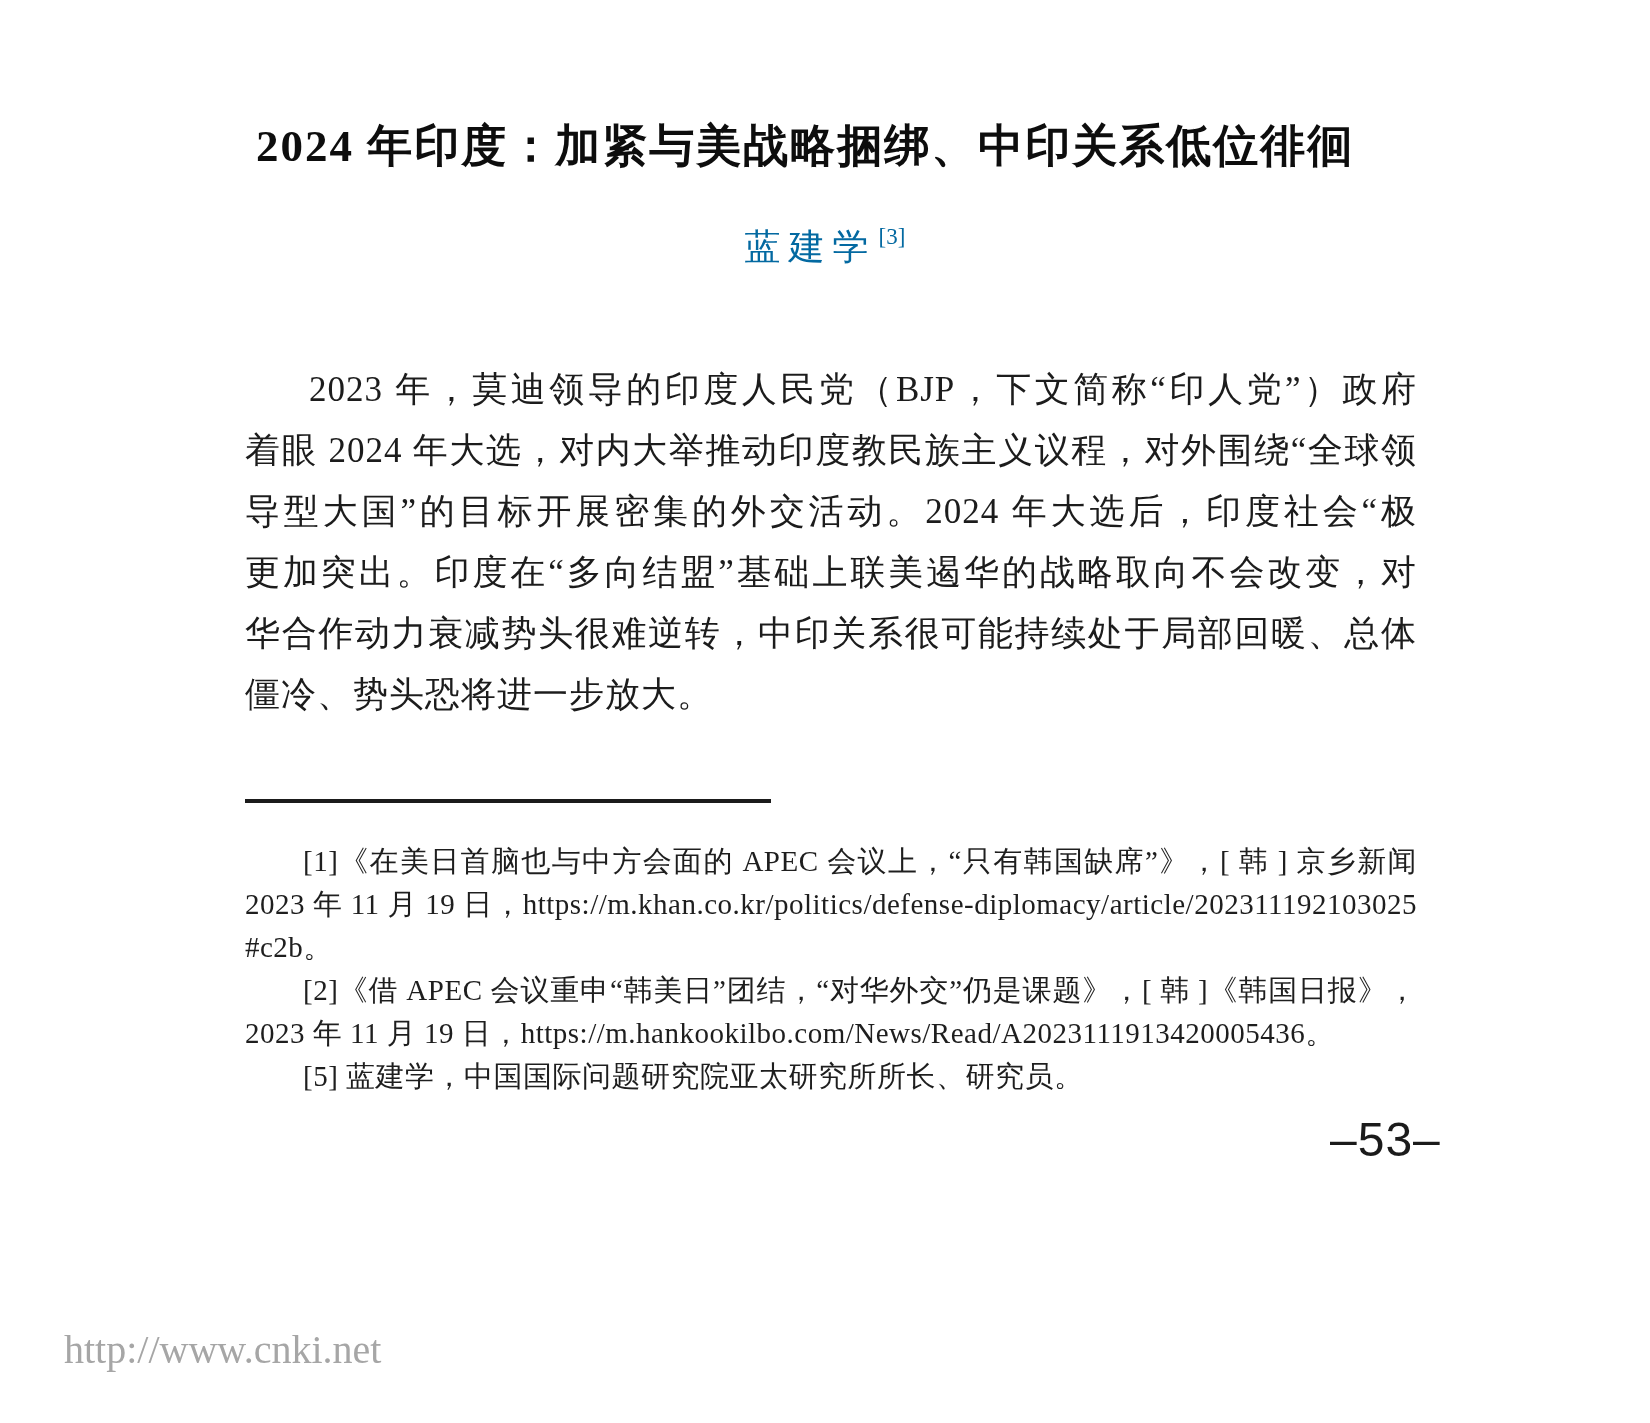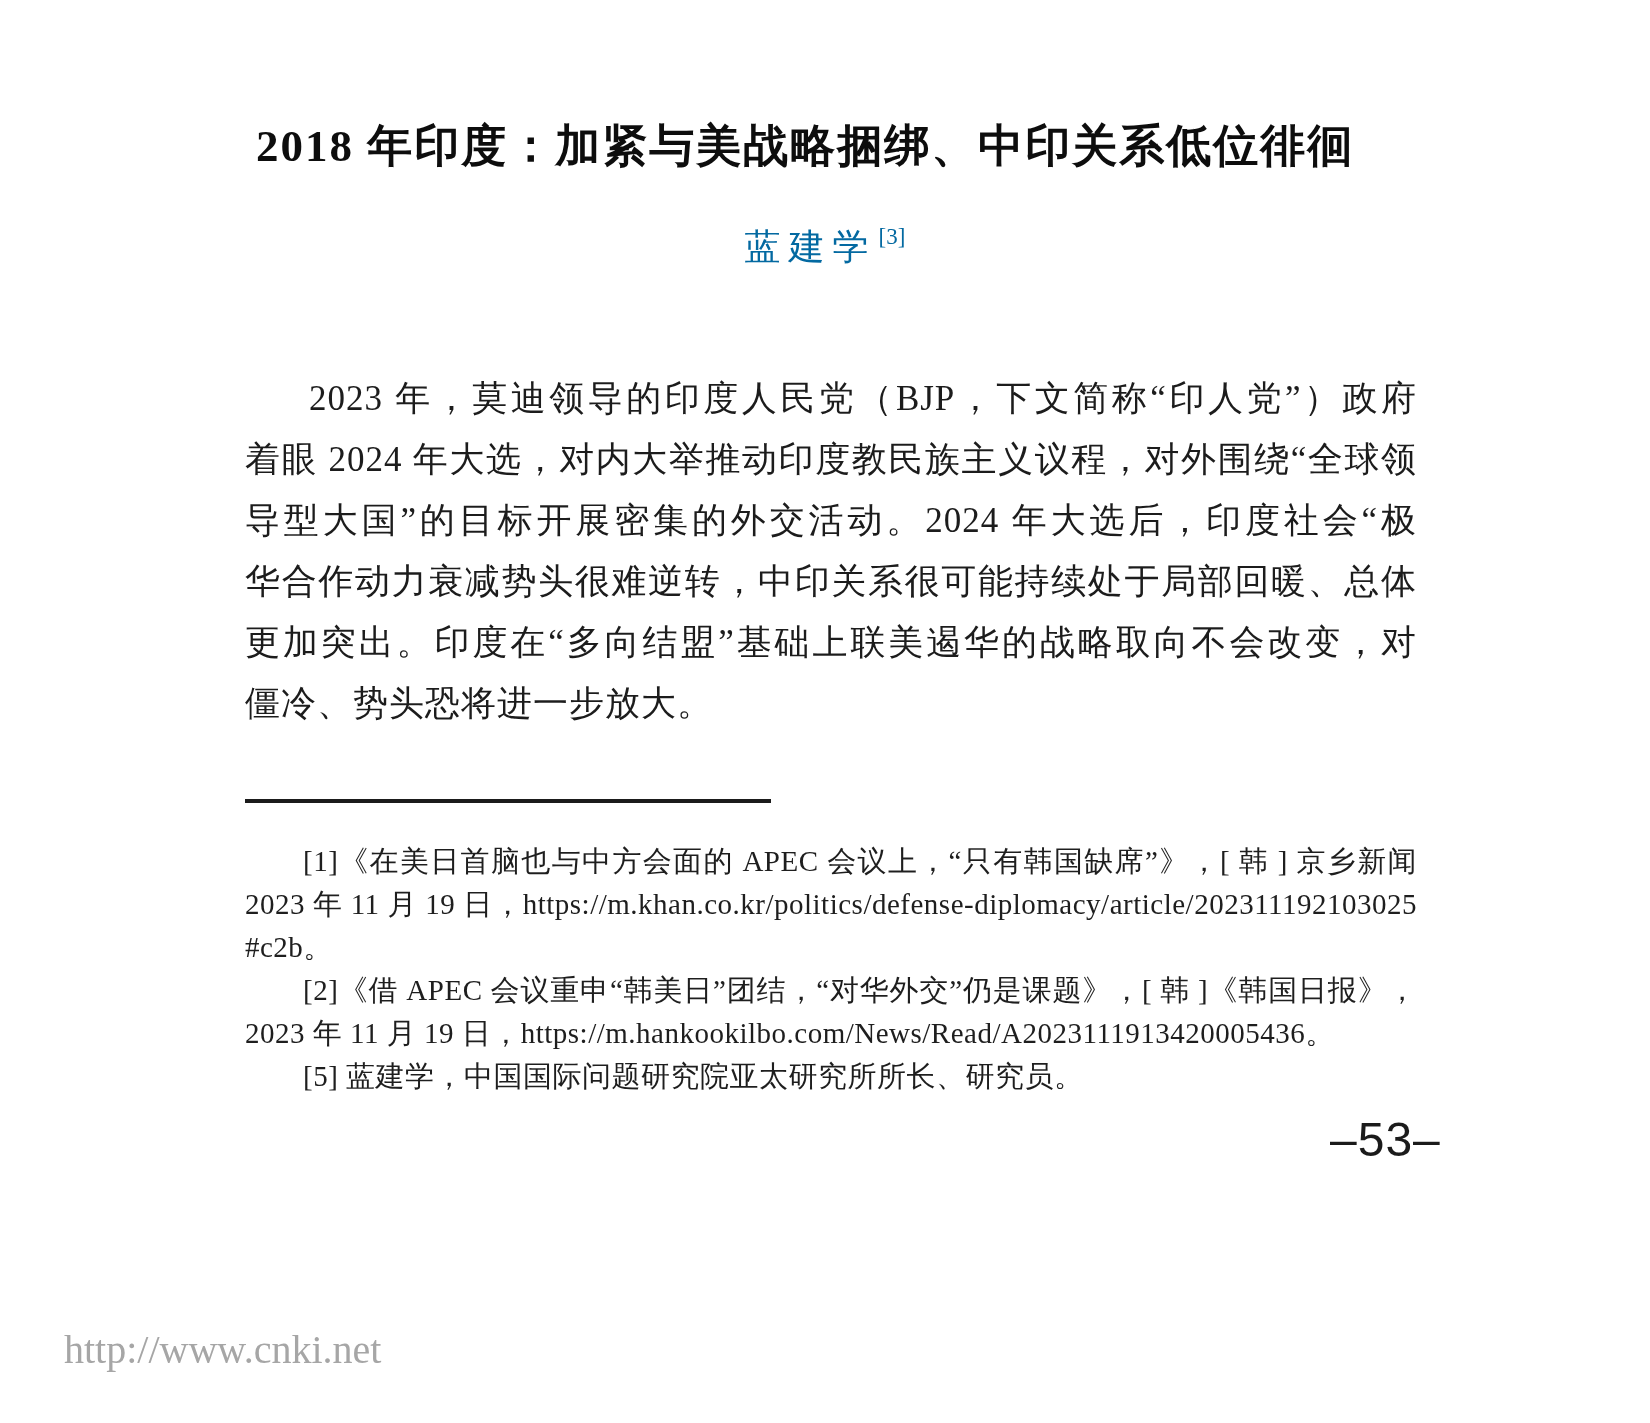--- a/index.html
+++ b/index.html
@@ -37,21 +37,21 @@
   }
   .author-line .author-name { letter-spacing: 8px; }
   .author-line sup {
     font-size: 23px;
     letter-spacing: 0;
     vertical-align: 15px;
     margin-left: 2px;
   }
   .body-block {
     position: absolute;
-    top: 368px;
+    top: 359px;
     left: 245px;
     width: 1172px;
   }
   .bline {
     height: 61px;
     line-height: 61px;
     font-size: 35px;
     letter-spacing: 1px;
     white-space: nowrap;
     color: #1c1c1c;
@@ -102,32 +102,32 @@
     color: #a6a6a6;
     white-space: nowrap;
     line-height: 48px;
   }
 </style>
 </head>
 <body>
 
 <div class="page">
 
-  <h1 class="title">2018 年印度：加紧与美战略捆绑、中印关系低位徘徊</h1>
+  <h1 class="title">2024 年印度：加紧与美战略捆绑、中印关系低位徘徊</h1>
 
   <div class="author-line">
     <span class="author-name">蓝建学</span><sup>[3]</sup>
   </div>
 
   <div class="body-block">
     <div class="bline j indent">2023 年，莫迪领导的印度人民党（BJP，下文简称“印人党”）政府</div>
     <div class="bline j">着眼 2024 年大选，对内大举推动印度教民族主义议程，对外围绕“全球领</div>
     <div class="bline j">导型大国”的目标开展密集的外交活动。2024 年大选后，印度社会“极</div>
+    <div class="bline j">更加突出。印度在“多向结盟”基础上联美遏华的战略取向不会改变，对</div>
     <div class="bline j">华合作动力衰减势头很难逆转，中印关系很可能持续处于局部回暖、总体</div>
-    <div class="bline j">更加突出。印度在“多向结盟”基础上联美遏华的战略取向不会改变，对</div>
     <div class="bline">僵冷、势头恐将进一步放大。</div>
   </div>
 
   <div class="footnote-rule"></div>
 
   <div class="footnotes">
     <div class="fline j indent">[1]《在美日首脑也与中方会面的 APEC 会议上，“只有韩国缺席”》，[ 韩 ] 京乡新闻网，</div>
     <div class="fline j">2023 年 11 月 19 日，https://m.khan.co.kr/politics/defense-diplomacy/article/202311192103025</div>
     <div class="fline">#c2b。</div>
     <div class="fline j indent">[2]《借 APEC 会议重申“韩美日”团结，“对华外交”仍是课题》，[ 韩 ]《韩国日报》，</div>

